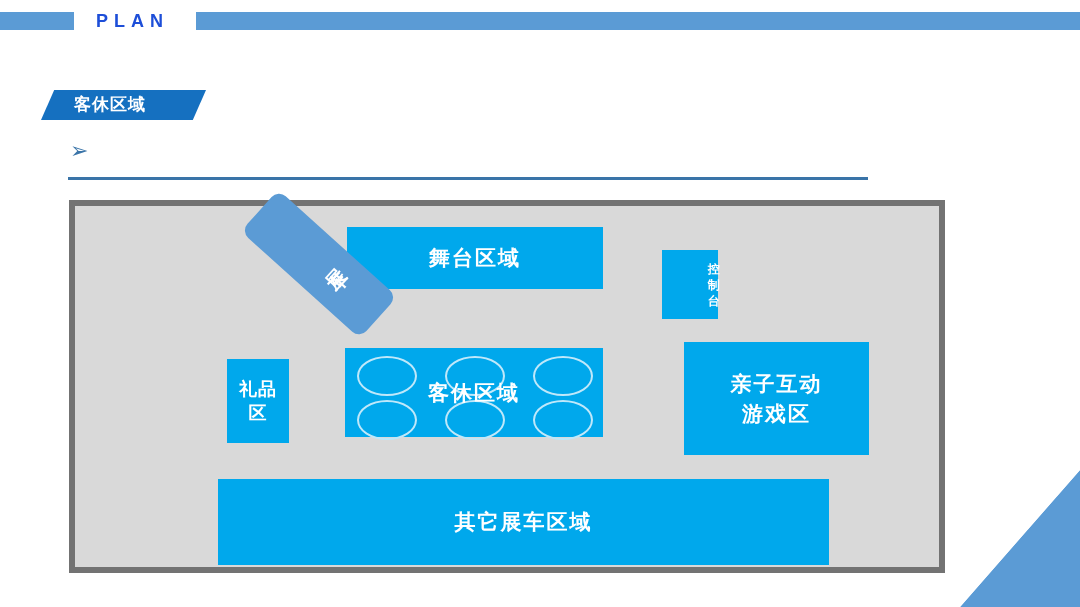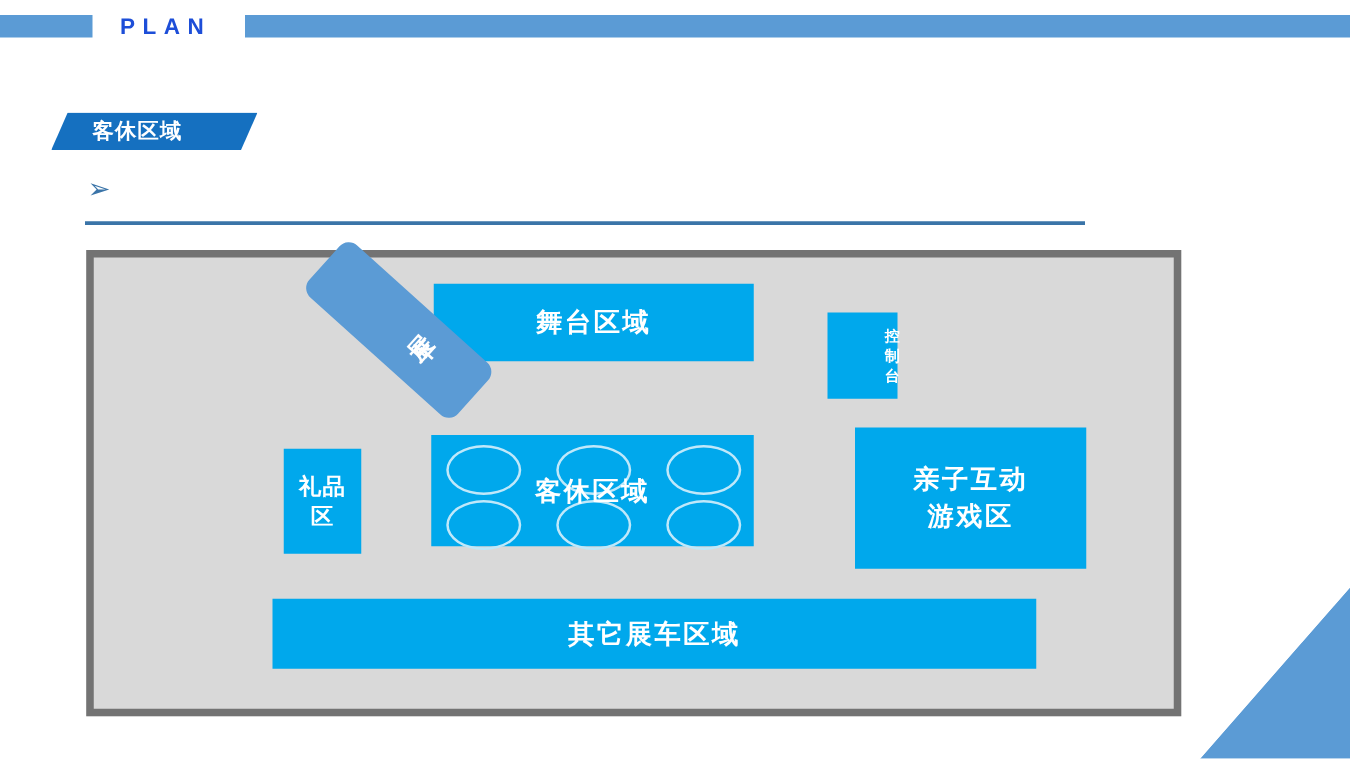--- a/index.html
+++ b/index.html
@@ -161,21 +161,21 @@
     left: 566px; top: 136px;
     width: 185px; height: 113px;
     font-size: 21px;
     line-height: 30px;
     letter-spacing: 2px;
     margin-left: 43px;
   }
   
   #zone-othercars {
     left: 143px; top: 273px;
-    width: 611px; height: 56px;
+    width: 611px; height: 86px;
     font-size: 21px;
     letter-spacing: 2px;
   }
 
   
   #zone-vehicle {
     position: absolute;
     left: 164px; top: 30px;
     width: 160px; height: 56px;
     background: #5B9BD5;

